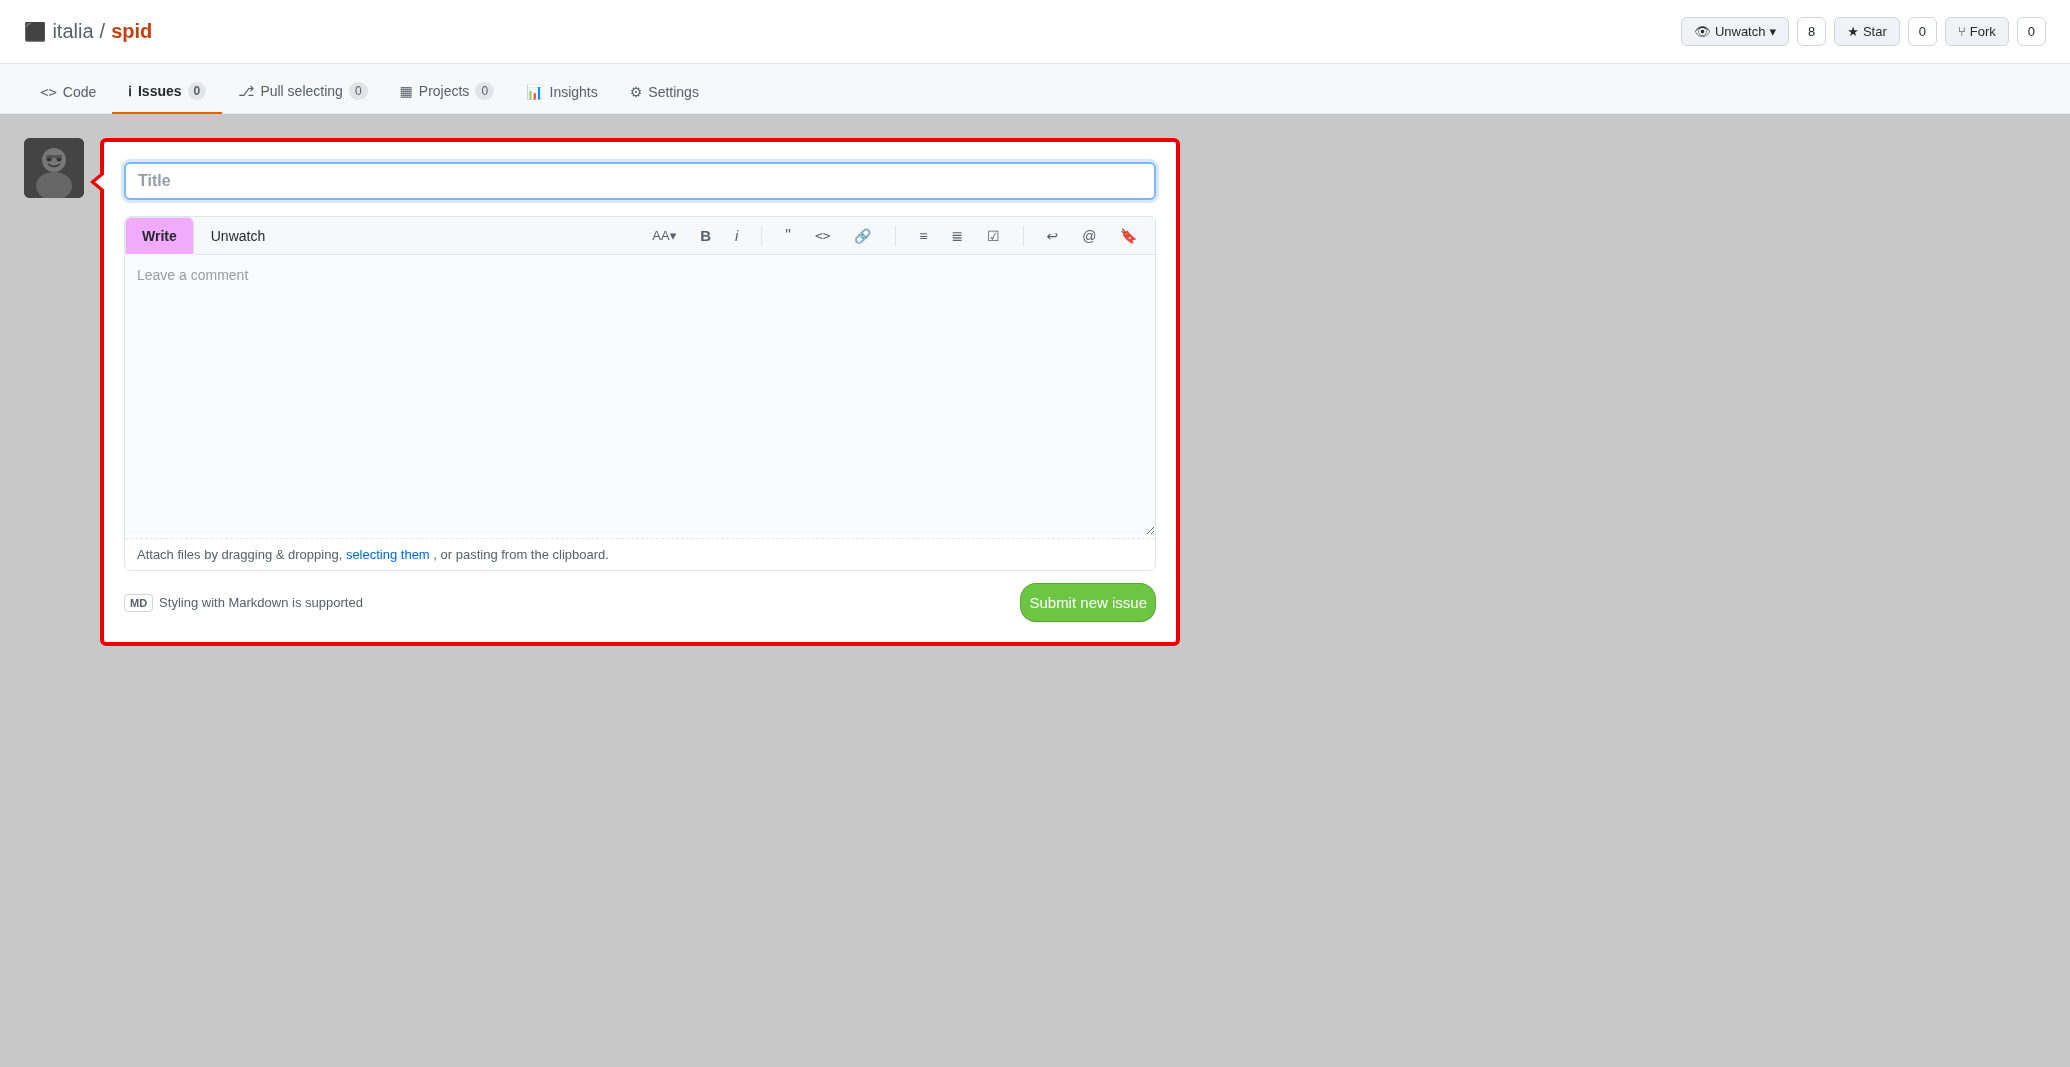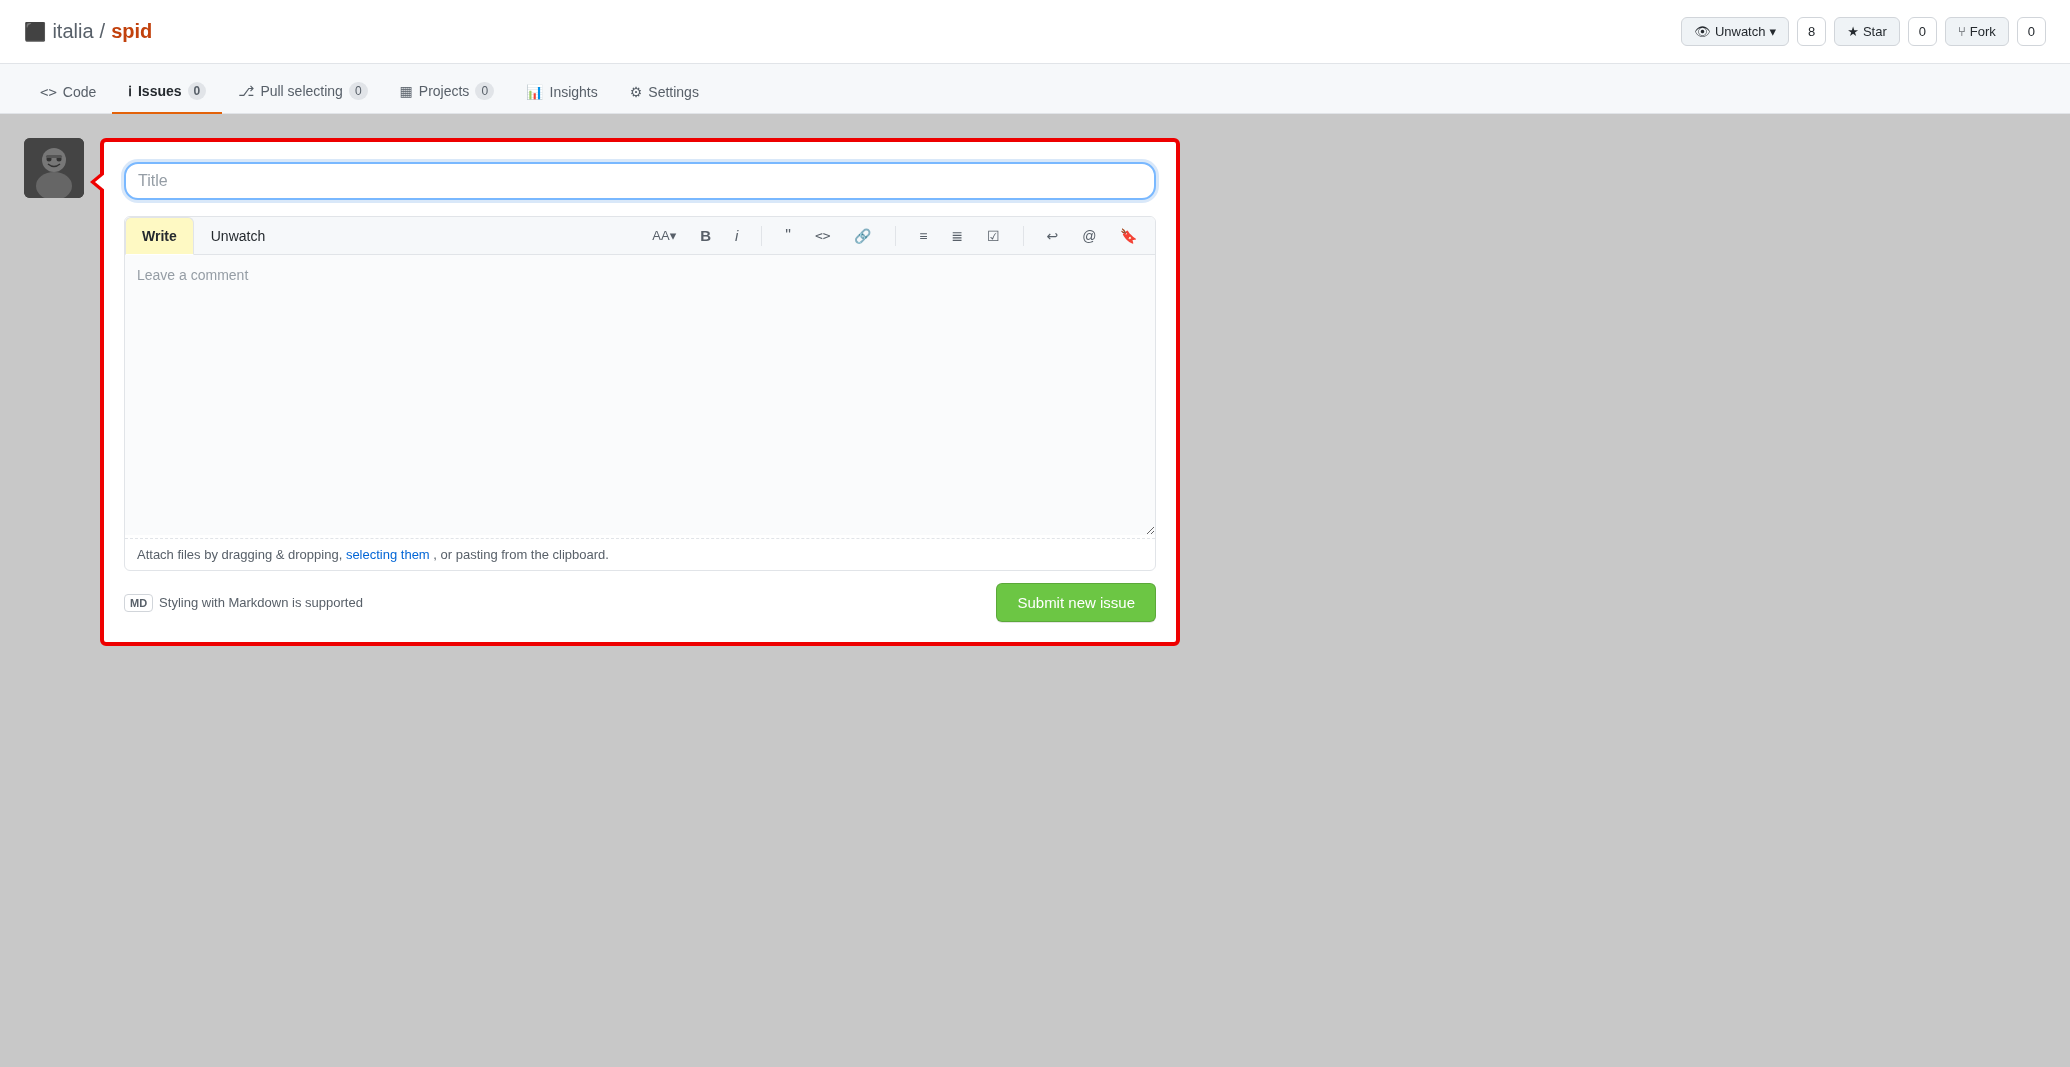--- a/index.html
+++ b/index.html
@@ -164,26 +164,27 @@
       border-bottom: 9px solid transparent;
       border-right: 11px solid #fff;
     }
 
     
     .title-input {
       width: 100%;
       padding: 8px 12px;
       font-size: 16px;
       border: 2px solid #79b8ff;
-      border-radius: 14px;
+      border-radius: 6px;
       outline: none;
       color: #24292e;
       background: #fff;
       box-shadow: 0 0 0 3px rgba(3, 102, 214, 0.15);
       margin-bottom: 16px;
+      font-weight: bold;
     }
     .title-input::placeholder { color: #959da5; }
 
     
     .editor-wrapper {
       border: 1px solid #e1e4e8;
       border-radius: 6px;
       overflow: hidden;
       margin-bottom: 12px;
     }
@@ -201,21 +202,21 @@
     .editor-tab {
       padding: 10px 16px;
       font-size: 14px;
       cursor: pointer;
       border: 1px solid transparent;
       background: transparent;
       color: #24292e;
       margin-bottom: -1px;
     }
     .editor-tab.active {
-      background: #fef9c3;
+      background: #f0abfc;
       border: 1px solid #e1e4e8;
       border-bottom-color: #fff;
       border-top-left-radius: 6px;
       border-top-right-radius: 6px;
       font-weight: 600;
     }
     .toolbar-icons {
       display: flex;
       align-items: center;
       gap: 14px;
@@ -283,22 +284,22 @@
       border-radius: 4px;
       padding: 2px 5px;
       font-size: 11px;
       font-weight: 600;
       color: #586069;
     }
     .submit-btn {
       background: #6cc644;
       color: #fff;
       border: 1px solid rgba(0,0,0,0.15);
-      border-radius: 6px;
-      padding: 10px 20px;
+      border-radius: 16px;
+      padding: 10px 8px;
       font-size: 15px;
       font-weight: 500;
       cursor: pointer;
       box-shadow: 0 1px 0 rgba(0,0,0,0.1);
     }
   </style>
 </head>
 <body>
 
 <div class="topbar">

